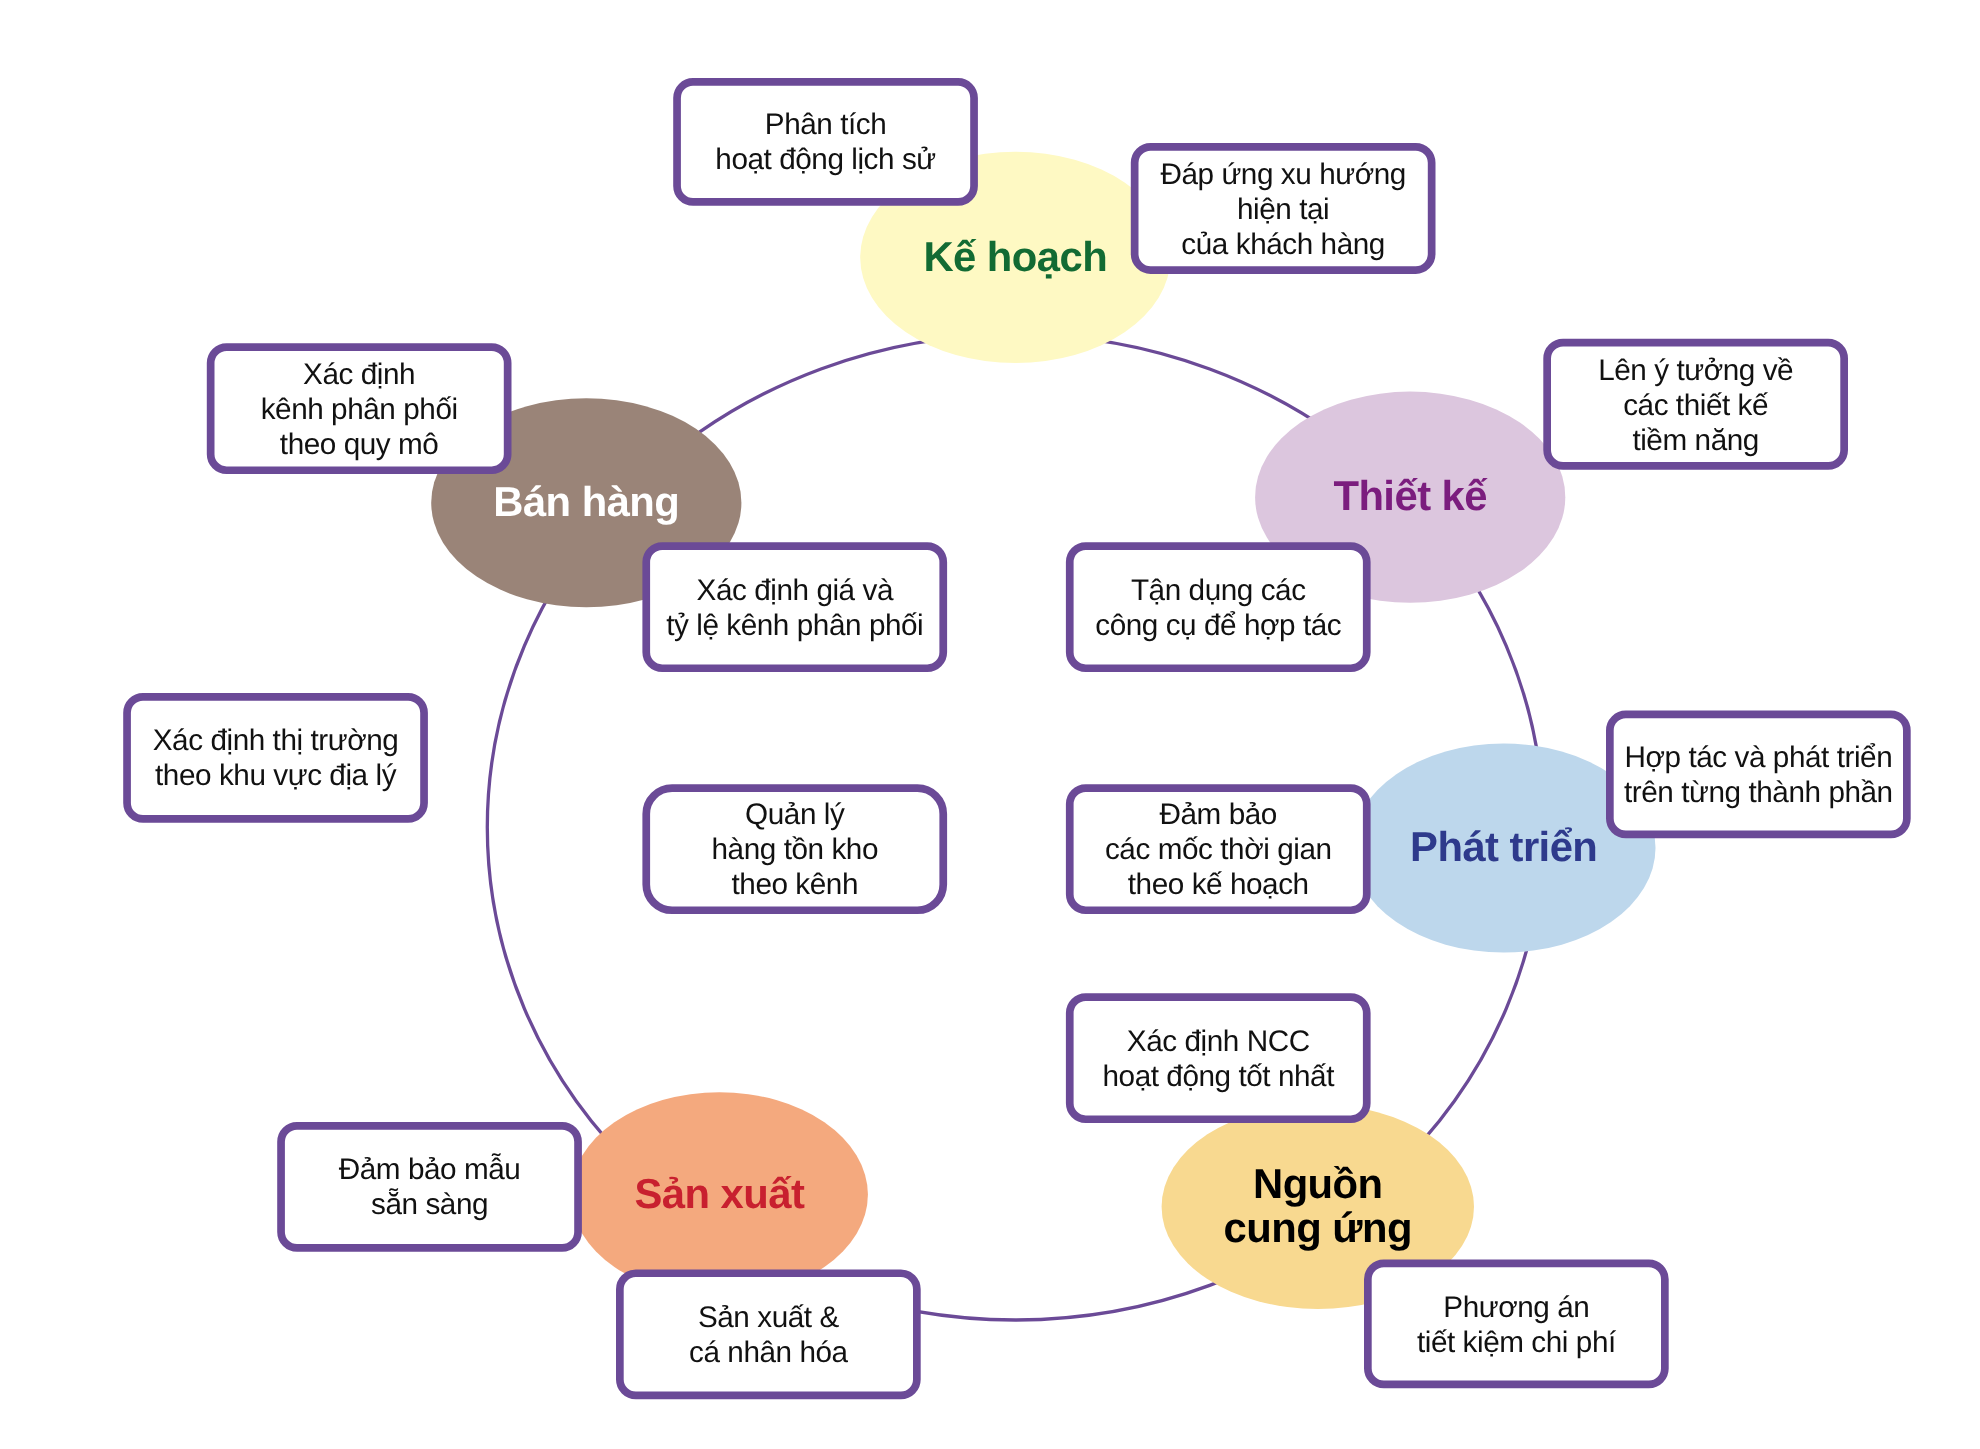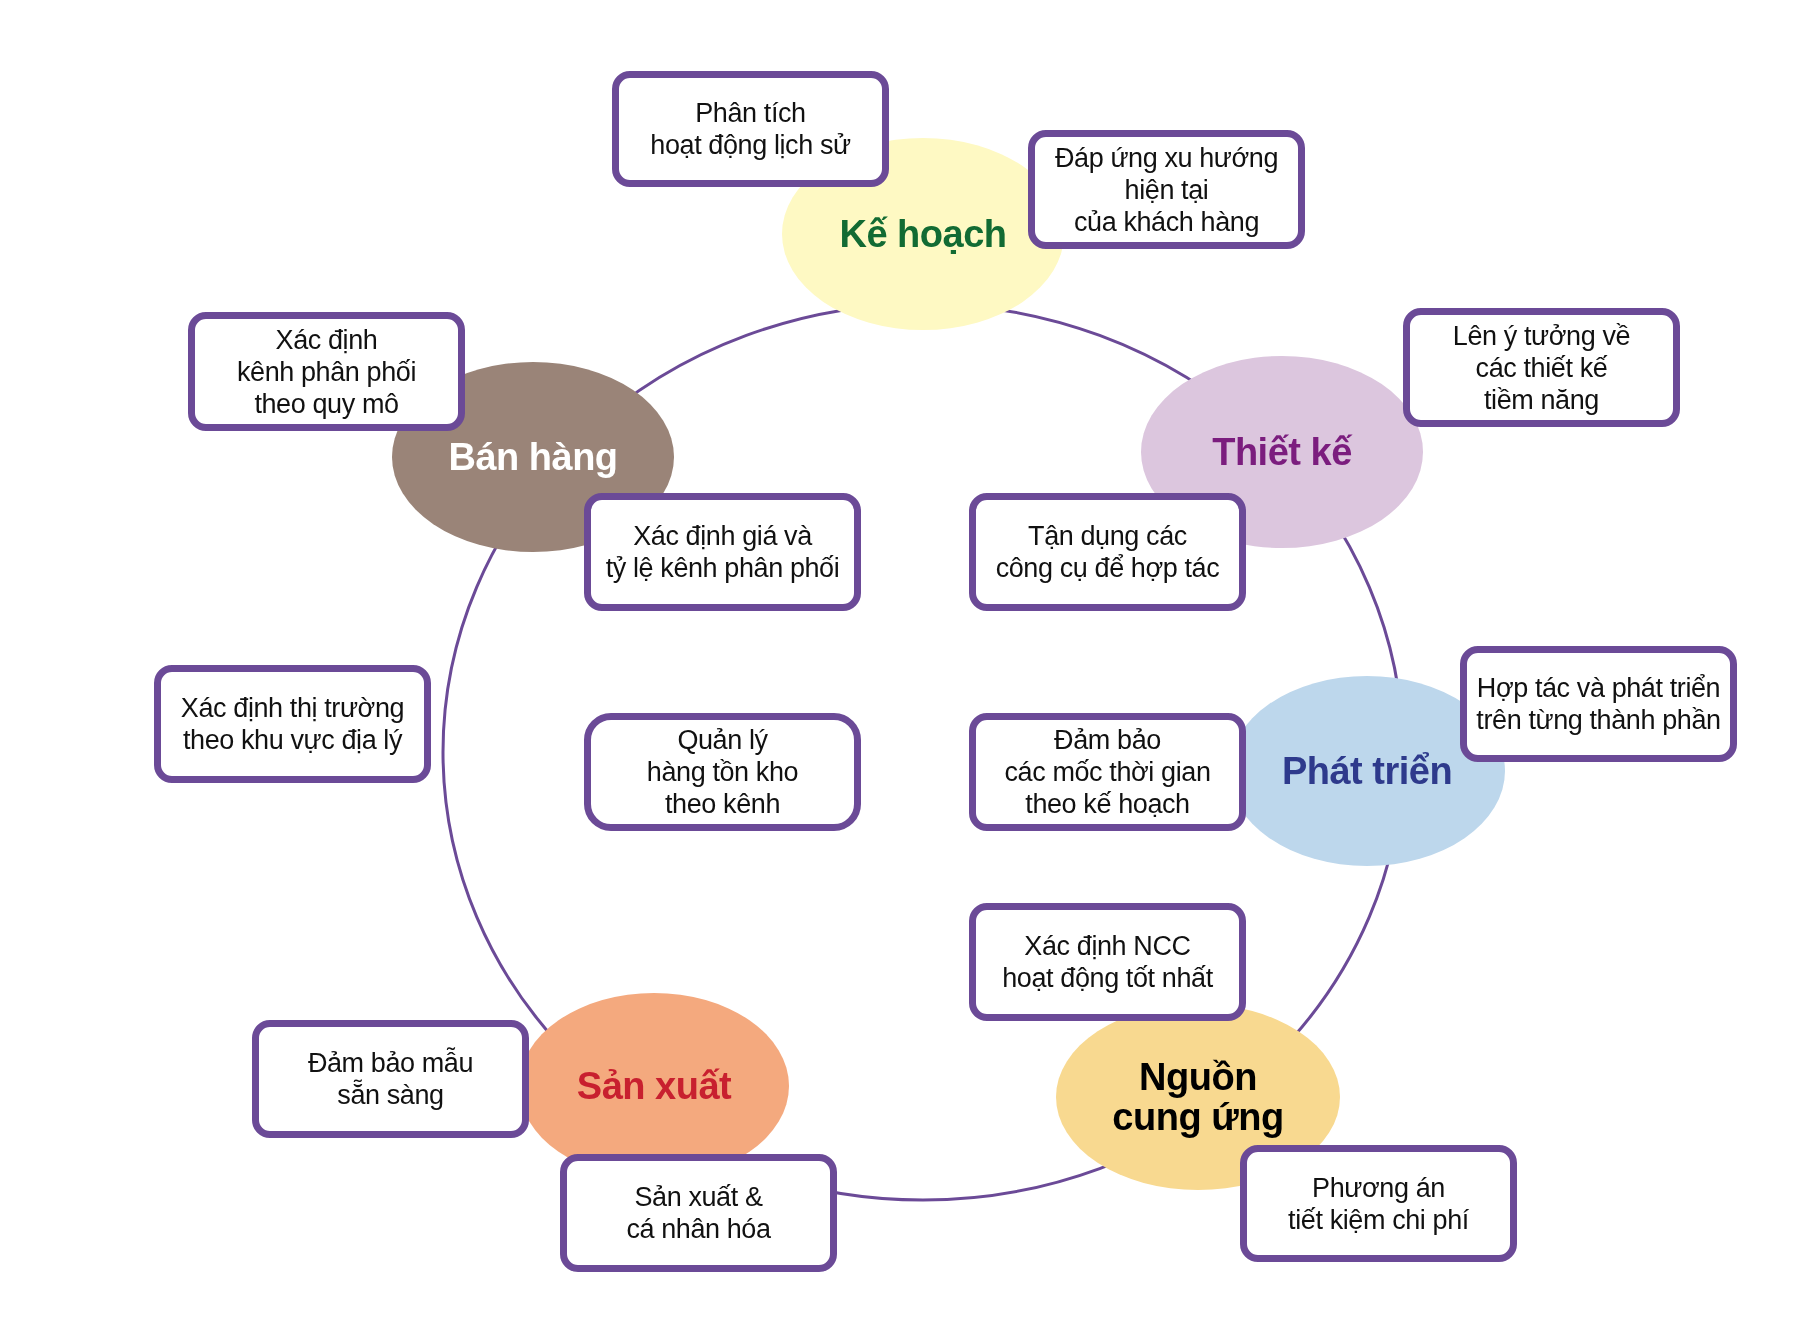--- a/index.html
+++ b/index.html
@@ -62,21 +62,21 @@
 
   <div class="node" style="left: 519px; top: 993px; width: 270px; height: 186px; background: rgb(244, 169, 126); color: rgb(200, 32, 47);">Sản xuất</div>
   <div class="box" style="left: 560px; top: 1154px; border-color: rgb(107, 74, 151);">Sản xuất &amp;
 cá nhân hóa</div>
   <div class="box" style="left: 252px; top: 1020px; border-color: rgb(107, 74, 151);">Đảm bảo mẫu
 sẵn sàng</div>
 
   <div class="box" style="left: 584px; top: 713px; border-color: rgb(107, 74, 151); border-radius: 27px;">Quản lý
 hàng tồn kho
 theo kênh</div>
-  <div class="box" style="left: 112px; top: 665px; border-color: rgb(107, 74, 151); margin-left: 42px;">Xác định thị trường
+  <div class="box" style="left: 112px; top: 630px; border-color: rgb(107, 74, 151);">Xác định thị trường
 theo khu vực địa lý</div>
 
   <div class="node" style="left: 392px; top: 362px; width: 282px; height: 190px; background: rgb(154, 132, 120); color: rgb(255, 255, 255);">Bán hàng</div>
   <div class="box" style="left: 188px; top: 312px; height: 119px; border-color: rgb(107, 74, 151);">Xác định
 kênh phân phối
 theo quy mô</div>
   <div class="box" style="left: 584px; top: 493px; border-color: rgb(107, 74, 151);">Xác định giá và
 tỷ lệ kênh phân phối</div>
 
 </div>

